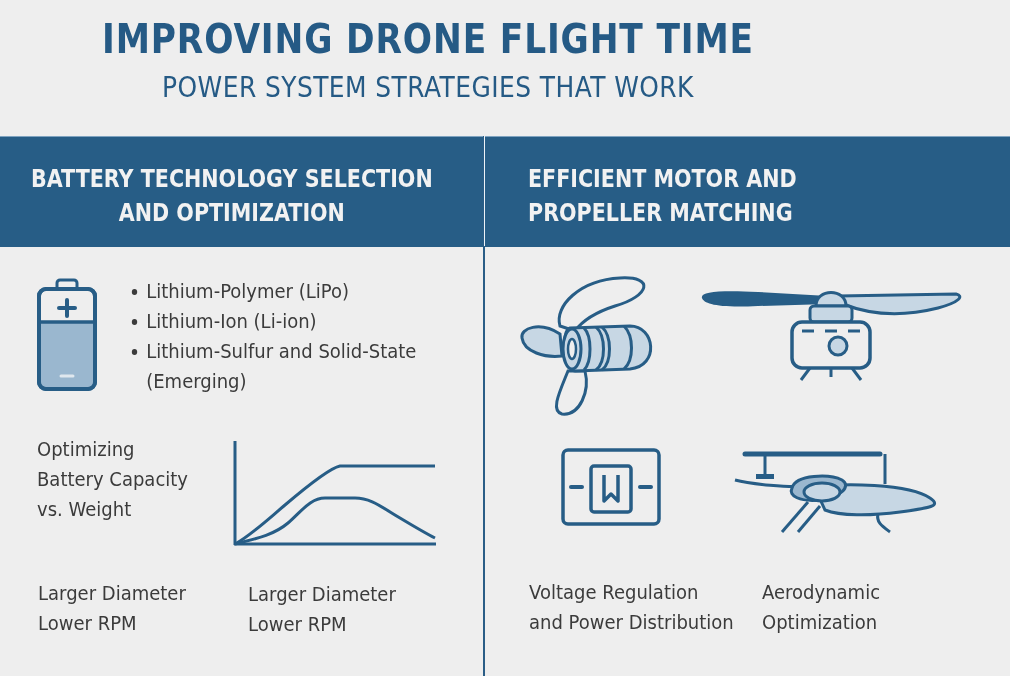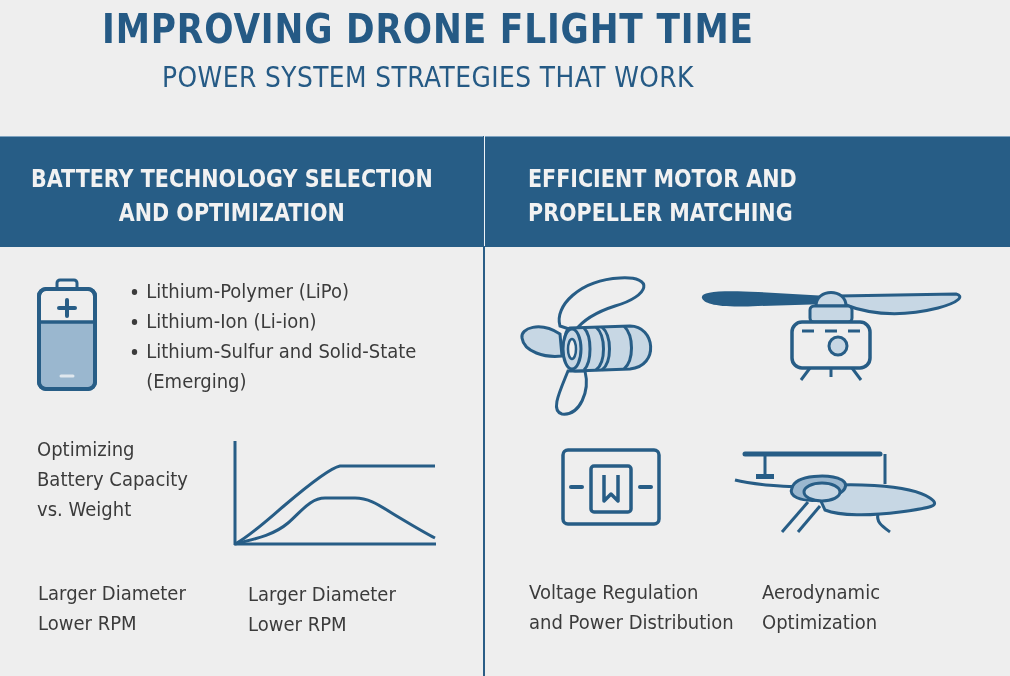--- a/index.html
+++ b/index.html
@@ -3,21 +3,21 @@
 <meta charset="utf-8">
 <style>
   html, body { margin: 0; padding: 0; }
   body {
     width: 1010px; height: 676px; overflow: hidden;
     background: #eeeeee;
     position: relative;
     font-family: "Liberation Sans", "DejaVu Sans", sans-serif;
   }
   .title {
-    position: absolute; left: 0; width: 891px; top: 6px;
+    position: absolute; left: 0; width: 891px; top: 16px;
     text-align: center;
   }
   .title h1 {
     margin: 0 0 0 -35px;
     font-family: "DejaVu Sans", sans-serif;
     font-weight: bold; font-size: 40px; letter-spacing: 1px;
     color: #255a85;
     transform: scaleX(0.86);
     line-height: 46px;
   }

